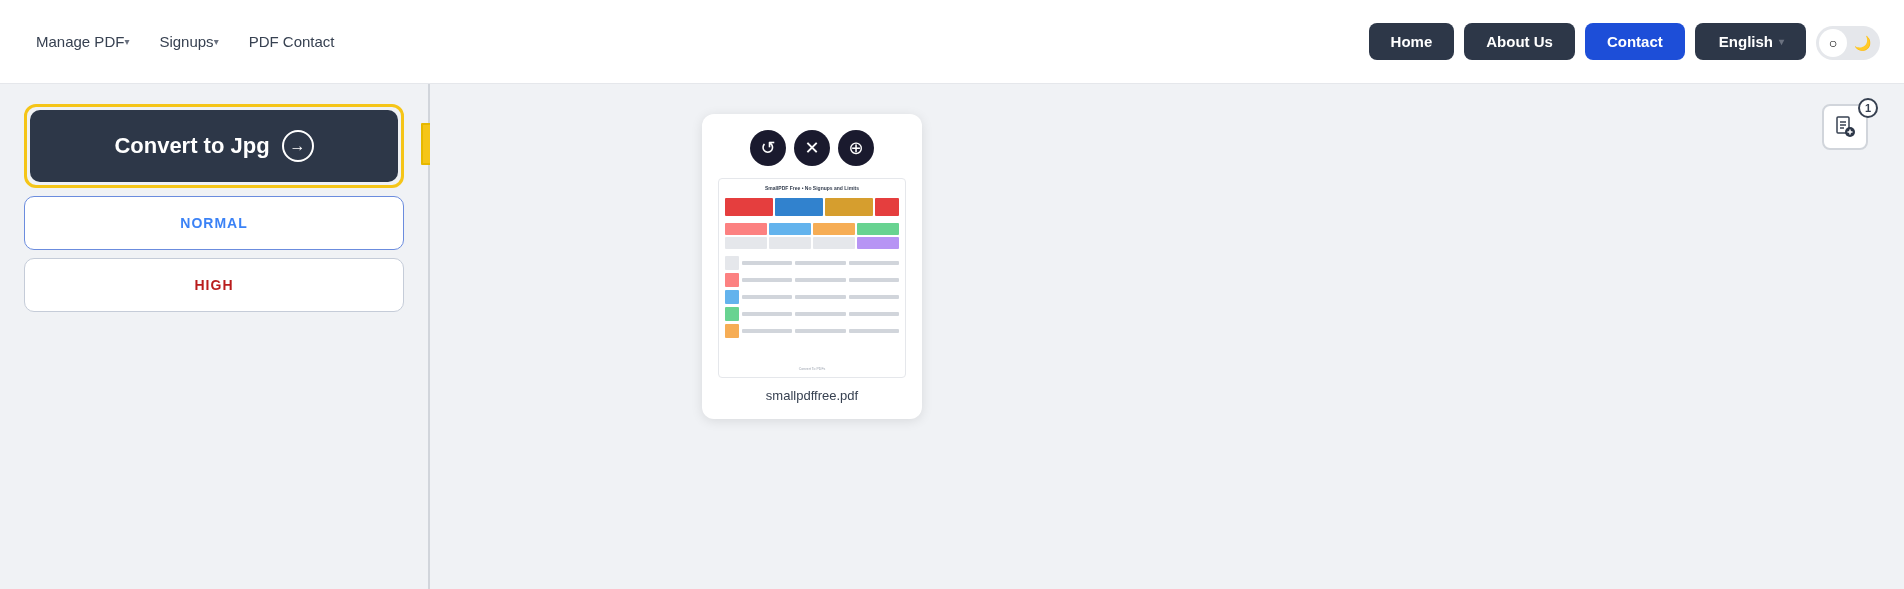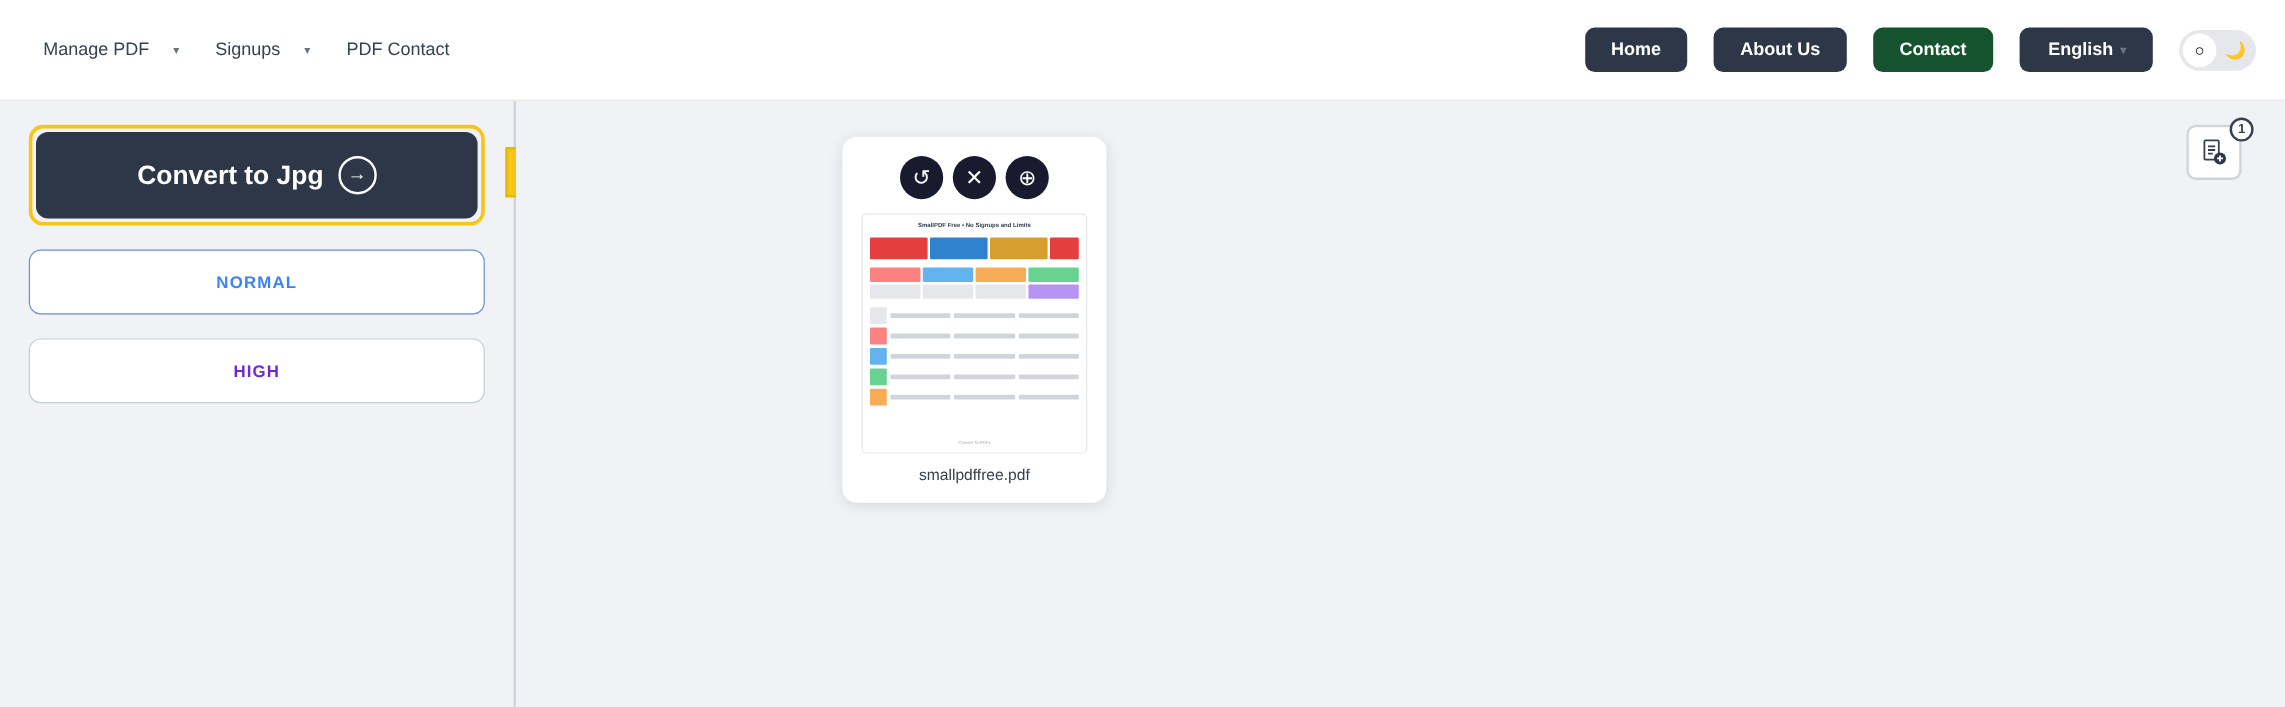--- a/index.html
+++ b/index.html
@@ -48,58 +48,58 @@
     }
     .nav-links {
       display: flex;
       align-items: center;
       gap: 6px;
       flex: 1;
     }
     .nav-link {
       display: flex;
       align-items: center;
-      gap: 20px;
+      gap: 0;
       padding: 8px 12px;
       font-size: 15px;
       color: #374151;
       cursor: pointer;
       border-radius: 6px;
       white-space: nowrap;
       font-weight: 500;
     }
     .chevron {
       font-size: 10px;
       color: #6b7280;
     }
     .nav-right {
       display: flex;
-      align-items: center;
-      gap: 22px;
+      align-items: flex-end;
+      gap: 10px;
       margin-left: auto;
     }
     .nav-btn {
       padding: 10px 22px;
       border-radius: 8px;
       font-size: 15px;
       font-weight: 600;
       cursor: pointer;
       border: none;
       white-space: nowrap;
     }
     .btn-home {
       background: #2d3748;
       color: #fff;
     }
     .btn-about {
       background: #2d3748;
       color: #fff;
     }
     .btn-contact {
-      background: #14532d;
+      background: #1d4ed8;
       color: #fff;
     }
     .btn-lang {
       background: #2d3748;
       color: #fff;
       display: flex;
       align-items: center;
       gap: 6px;
       padding-left: 24px;
     }
@@ -141,21 +141,21 @@
 
     
     .left-panel {
       width: 430px;
       min-width: 430px;
       padding: 20px 24px;
       background: #f0f2f5;
       border-right: 2px solid #d1d5db;
       display: flex;
       flex-direction: column;
-      gap: 20px;
+      gap: 8px;
     }
     .convert-btn-highlight {
       border: 3px solid #f5c518;
       border-radius: 12px;
       padding: 3px;
       display: inline-block;
       width: 100%;
     }
     .convert-to-jpg-btn {
       background: #2d3748;
@@ -215,21 +215,21 @@
       font-weight: 700;
       color: #3b82f6;
       letter-spacing: 1px;
     }
     .quality-sublabel {
       font-size: 13px;
       color: #5b7ab8;
       margin-top: 2px;
     }
     .quality-option-high .quality-label {
-      color: #6d28d9;
+      color: #b91c1c;
     }
 
     
     .right-panel {
       flex: 1;
       padding: 20px 32px;
       background: #f0f2f5;
       display: flex;
       align-items: flex-start;
       justify-content: flex-start;

